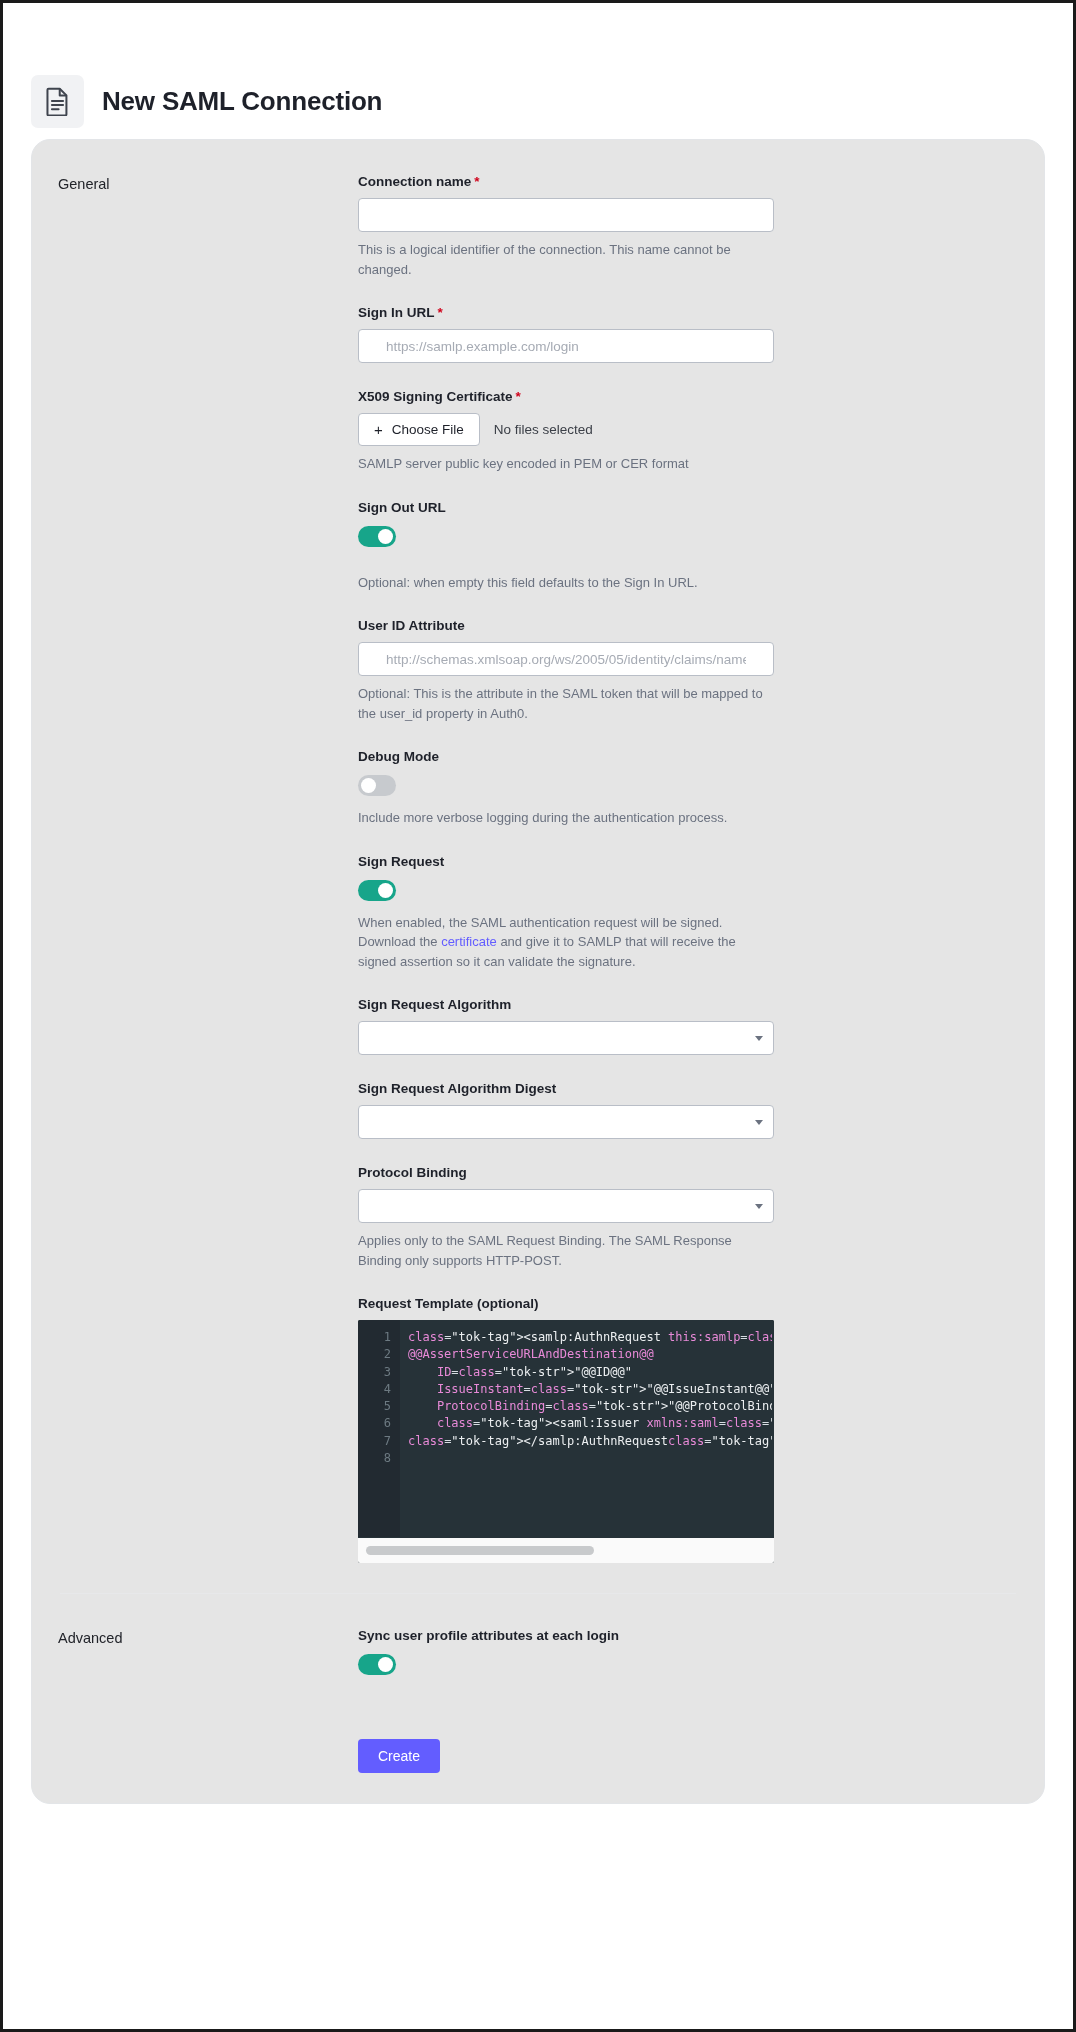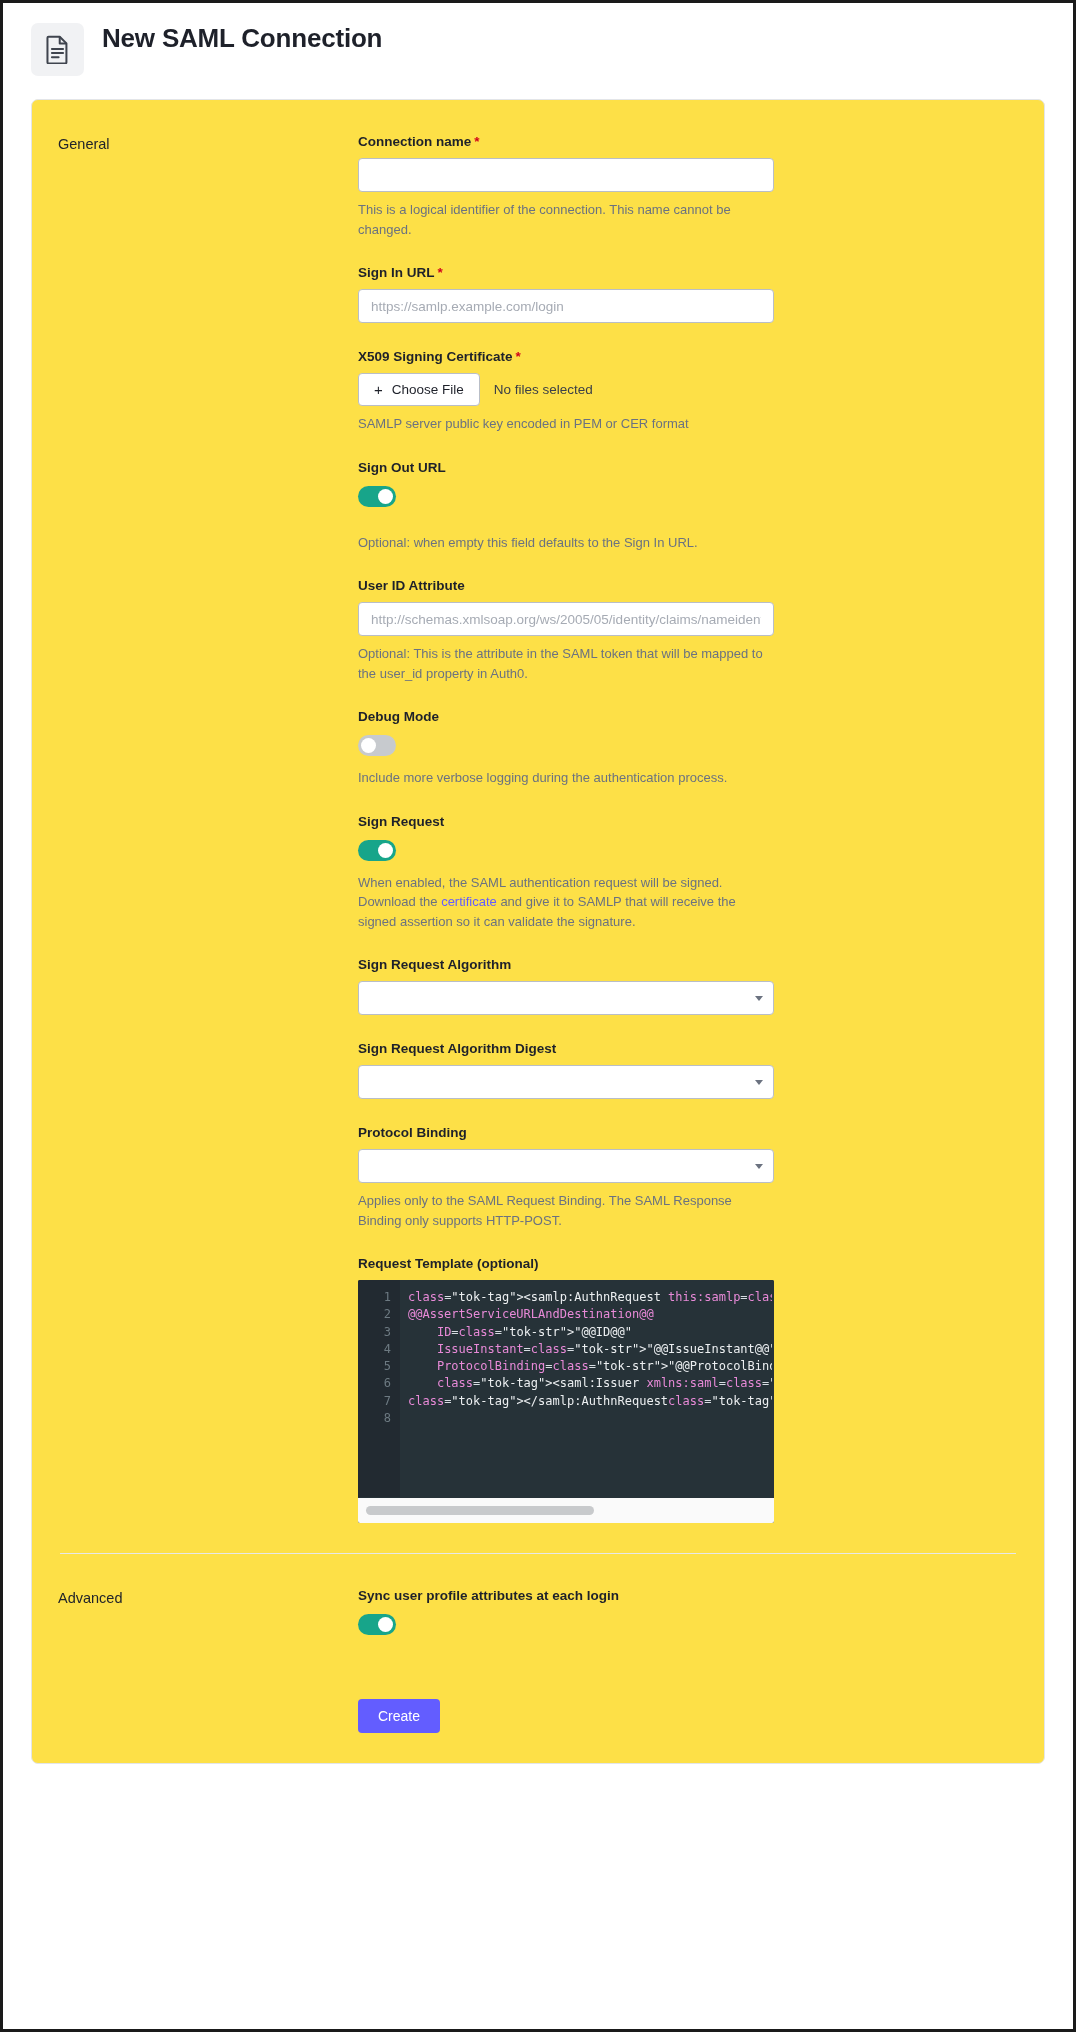--- a/index.html
+++ b/index.html
@@ -14,44 +14,46 @@
     min-height: 2032px;
     background: #ffffff;
     border: 3px solid #1a1a1a;
     padding: 0;
     position: relative;
   }
 
   
   .header {
     display: flex;
+    align-items: center;
     padding: 20px 0 0 28px;
     gap: 18px;
     height: 96px;
+    margin-top: 40px;
   }
   .doc-icon-box {
     width: 53px; height: 53px;
     background: #f1f2f4;
     border-radius: 7px;
     display: flex; align-items: center; justify-content: center;
     flex: none;
   }
   .page-title {
     font-size: 26px;
     font-weight: bold;
     color: #1e212a;
     letter-spacing: -0.2px;
   }
 
   
   .card {
     margin: 0 28px 28px 28px;
     border: 1px solid #e3e5e8;
-    border-radius: 7px;
-    background: #fde047;
+    border-radius: 19px;
+    background: #e5e5e5;
     padding: 0;
   }
   .section {
     display: flex;
     padding: 34px 30px 30px 26px;
   }
   .section-label {
     width: 300px;
     flex: none;
     font-size: 14.5px;
@@ -75,21 +77,21 @@
     color: #1e212a;
     margin-bottom: 9px;
     display: block;
   }
   .req { color: #d0021b; font-weight: bold; margin-left: 3px; }
   .text-input {
     width: 100%;
     height: 34px;
     border: 1px solid #b9bec7;
     border-radius: 4px;
-    padding: 0 12px;
+    padding: 0 27px;
     font-size: 13.5px;
     color: #1e212a;
     font-family: "Liberation Sans", sans-serif;
     background: #fff;
     outline: none;
   }
   .text-input::placeholder { color: #a6abb4; }
   .hint {
     font-size: 13px;
     color: #6b7280;

